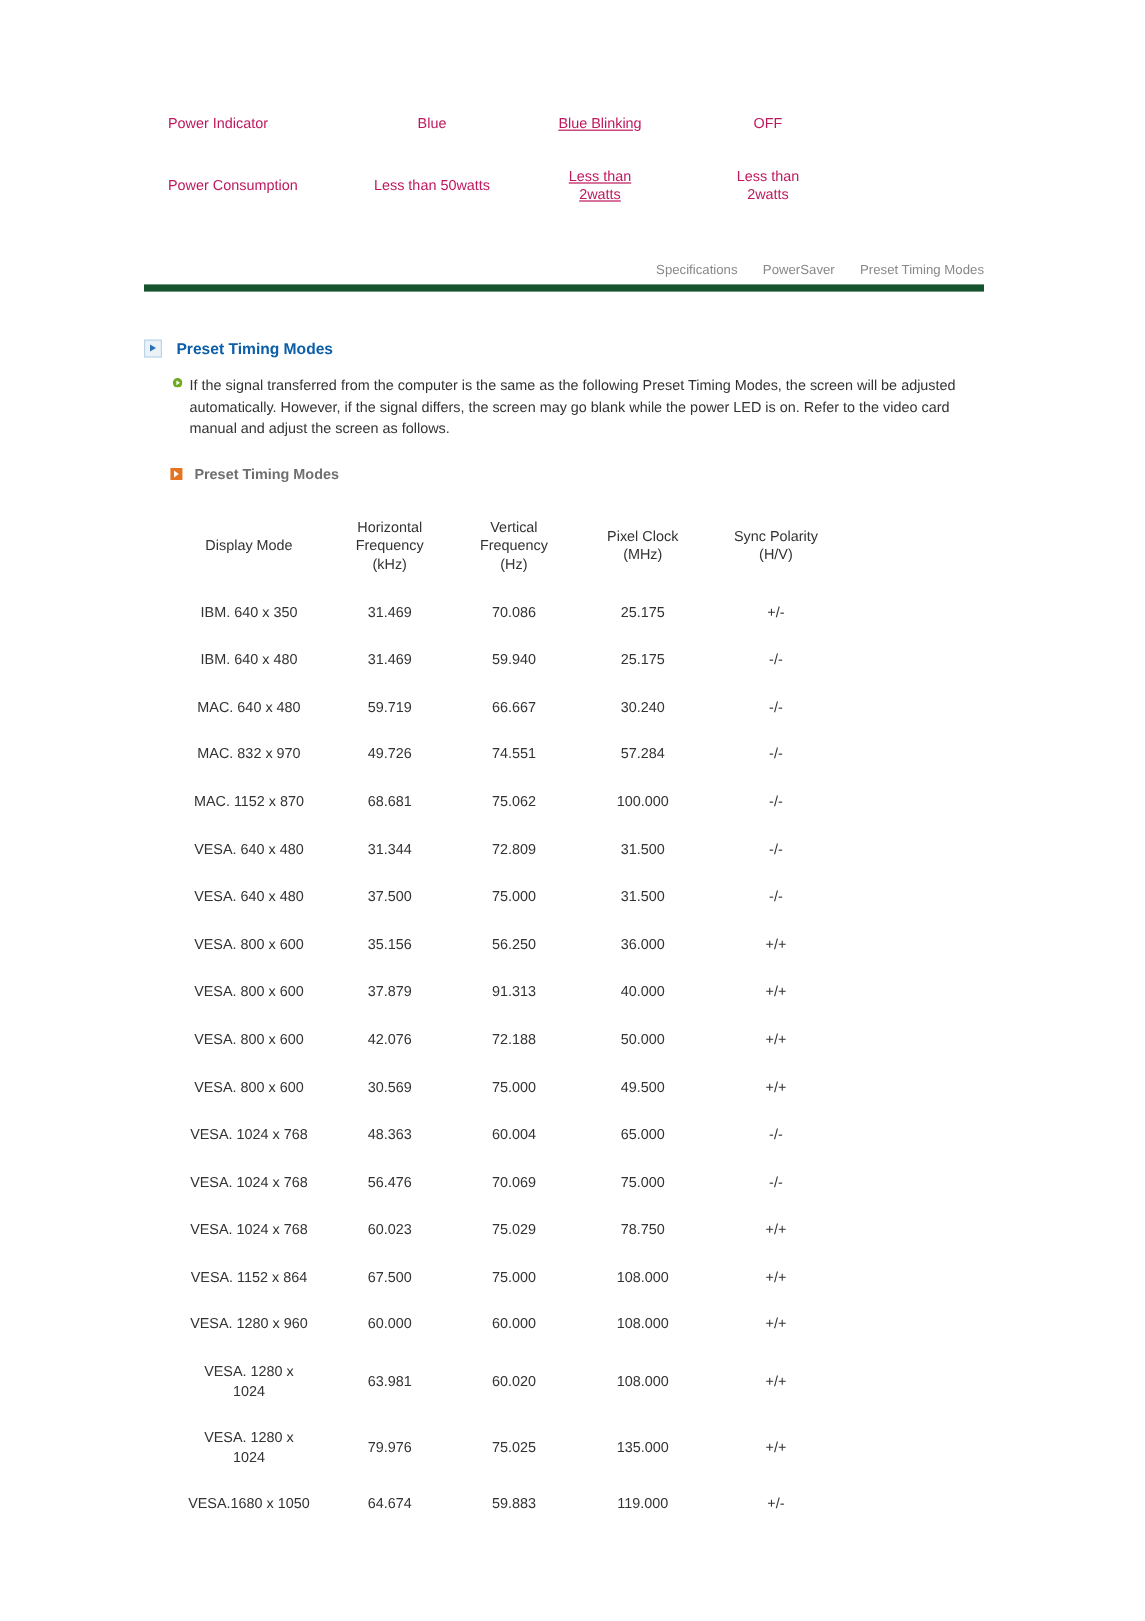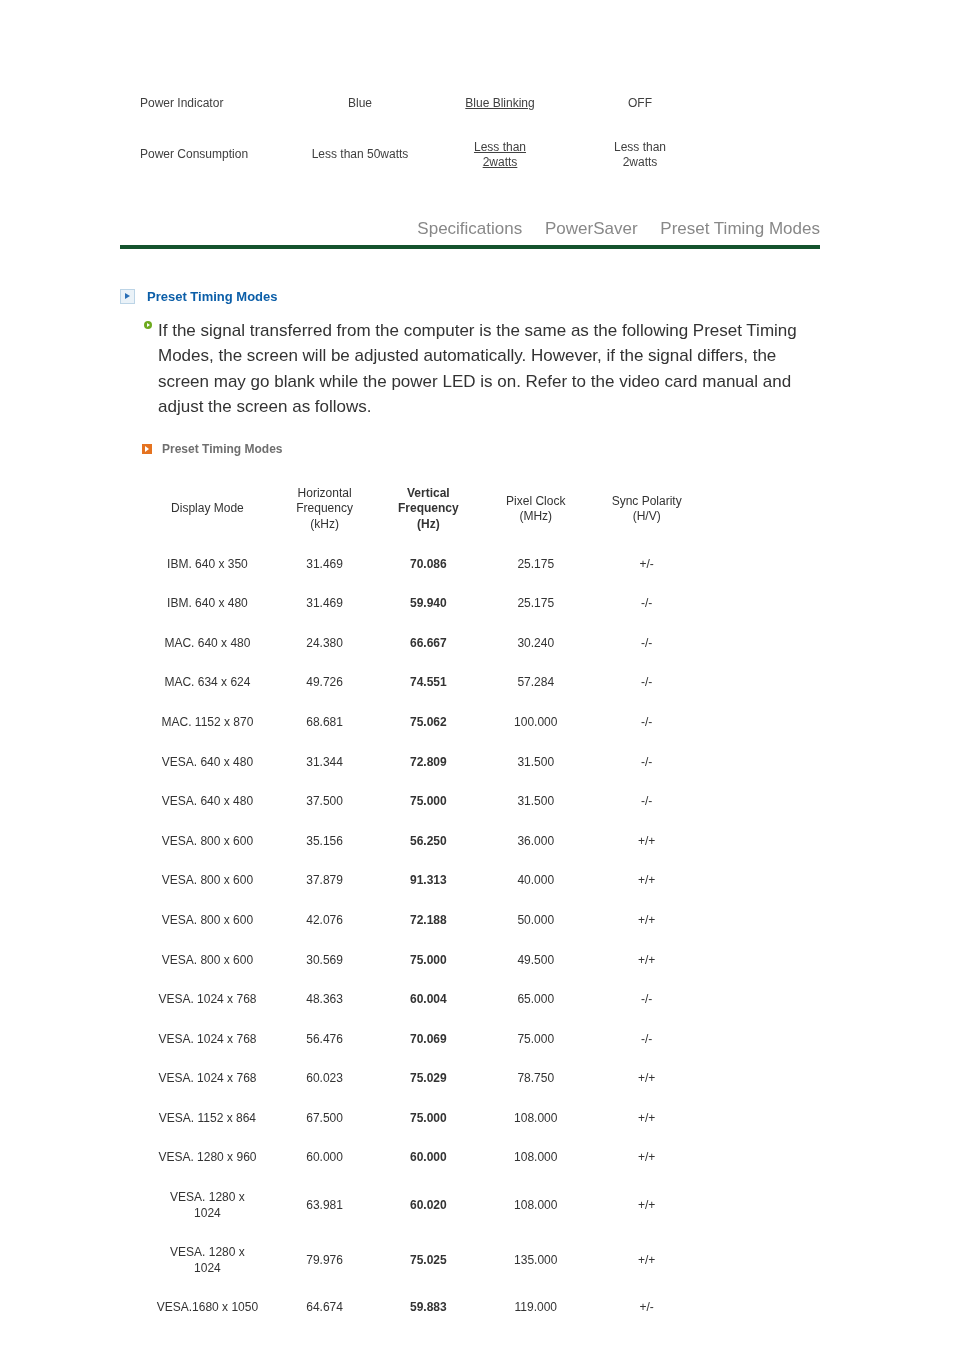--- a/index.html
+++ b/index.html
@@ -17,40 +17,40 @@
   
   .power-table {
     width: 570px;
     margin-left: 20px;
     border-collapse: collapse;
   }
   .power-table td {
     text-align: center;
     padding: 14px 0;
     font-size: 12px;
-    color: #404040;
+    color: #be185d;
     line-height: 1.3;
   }
   .power-table td:first-child {
     text-align: left;
     width: 150px;
   }
   .power-table td:nth-child(2) { width: 140px; }
   .power-table td:nth-child(3) { width: 140px; text-decoration: underline; }
   .power-table td:nth-child(4) { width: 140px; }
 
   
   .links-row {
     text-align: right;
     margin: 34px 0 0 0;
-    border-bottom: 4px solid #14532d;
+    border-bottom: 6px solid #14532d;
     padding-bottom: 6px;
     width: 700px;
     margin-left: 0;
-    font-size: 17px;
+    font-size: 11px;
     color: #888;
   }
   .links-row span {
     margin-left: 18px;
     cursor: pointer;
   }
 
   
   .section-heading {
     margin-top: 40px;
@@ -78,21 +78,21 @@
   .section-heading .h-title {
     color: #0b5ea8;
     font-weight: bold;
     font-size: 13px;
   }
 
   
   .body-text {
     margin: 14px 0 0 38px;
     width: 640px;
-    font-size: 17px;
+    font-size: 12px;
     color: #333;
     line-height: 1.5;
     position: relative;
   }
   .body-text .green-bullet {
     position: absolute;
     left: -14px;
     top: 3px;
     width: 8px;
     height: 8px;
@@ -143,21 +143,21 @@
   .timing-table th {
     font-weight: normal;
   }
   .timing-table td:first-child,
   .timing-table th:first-child {
     width: 130px;
   }
   .timing-table th:nth-child(2),
   .timing-table td:nth-child(2) { width: 100px; }
   .timing-table th:nth-child(3),
-  .timing-table td:nth-child(3) { width: 100px; font-weight: bold; }
+  .timing-table td:nth-child(3) { width: 100px; }
   .timing-table th:nth-child(4),
   .timing-table td:nth-child(4) { width: 110px; }
   .timing-table th:nth-child(5),
   .timing-table td:nth-child(5) { width: 110px; }
 </style>
 </head>
 <body>
 
 <div class="content">
 
@@ -224,27 +224,27 @@
         </tr>
         <tr>
           <td>IBM. 640 x 480</td>
           <td>31.469</td>
           <td>59.940</td>
           <td>25.175</td>
           <td>-/-</td>
         </tr>
         <tr>
           <td>MAC. 640 x 480</td>
-          <td>24.380</td>
+          <td>59.719</td>
           <td>66.667</td>
           <td>30.240</td>
           <td>-/-</td>
         </tr>
         <tr>
-          <td>MAC. 634 x 624</td>
+          <td>MAC. 832 x 970</td>
           <td>49.726</td>
           <td>74.551</td>
           <td>57.284</td>
           <td>-/-</td>
         </tr>
         <tr>
           <td>MAC. 1152 x 870</td>
           <td>68.681</td>
           <td>75.062</td>
           <td>100.000</td>

